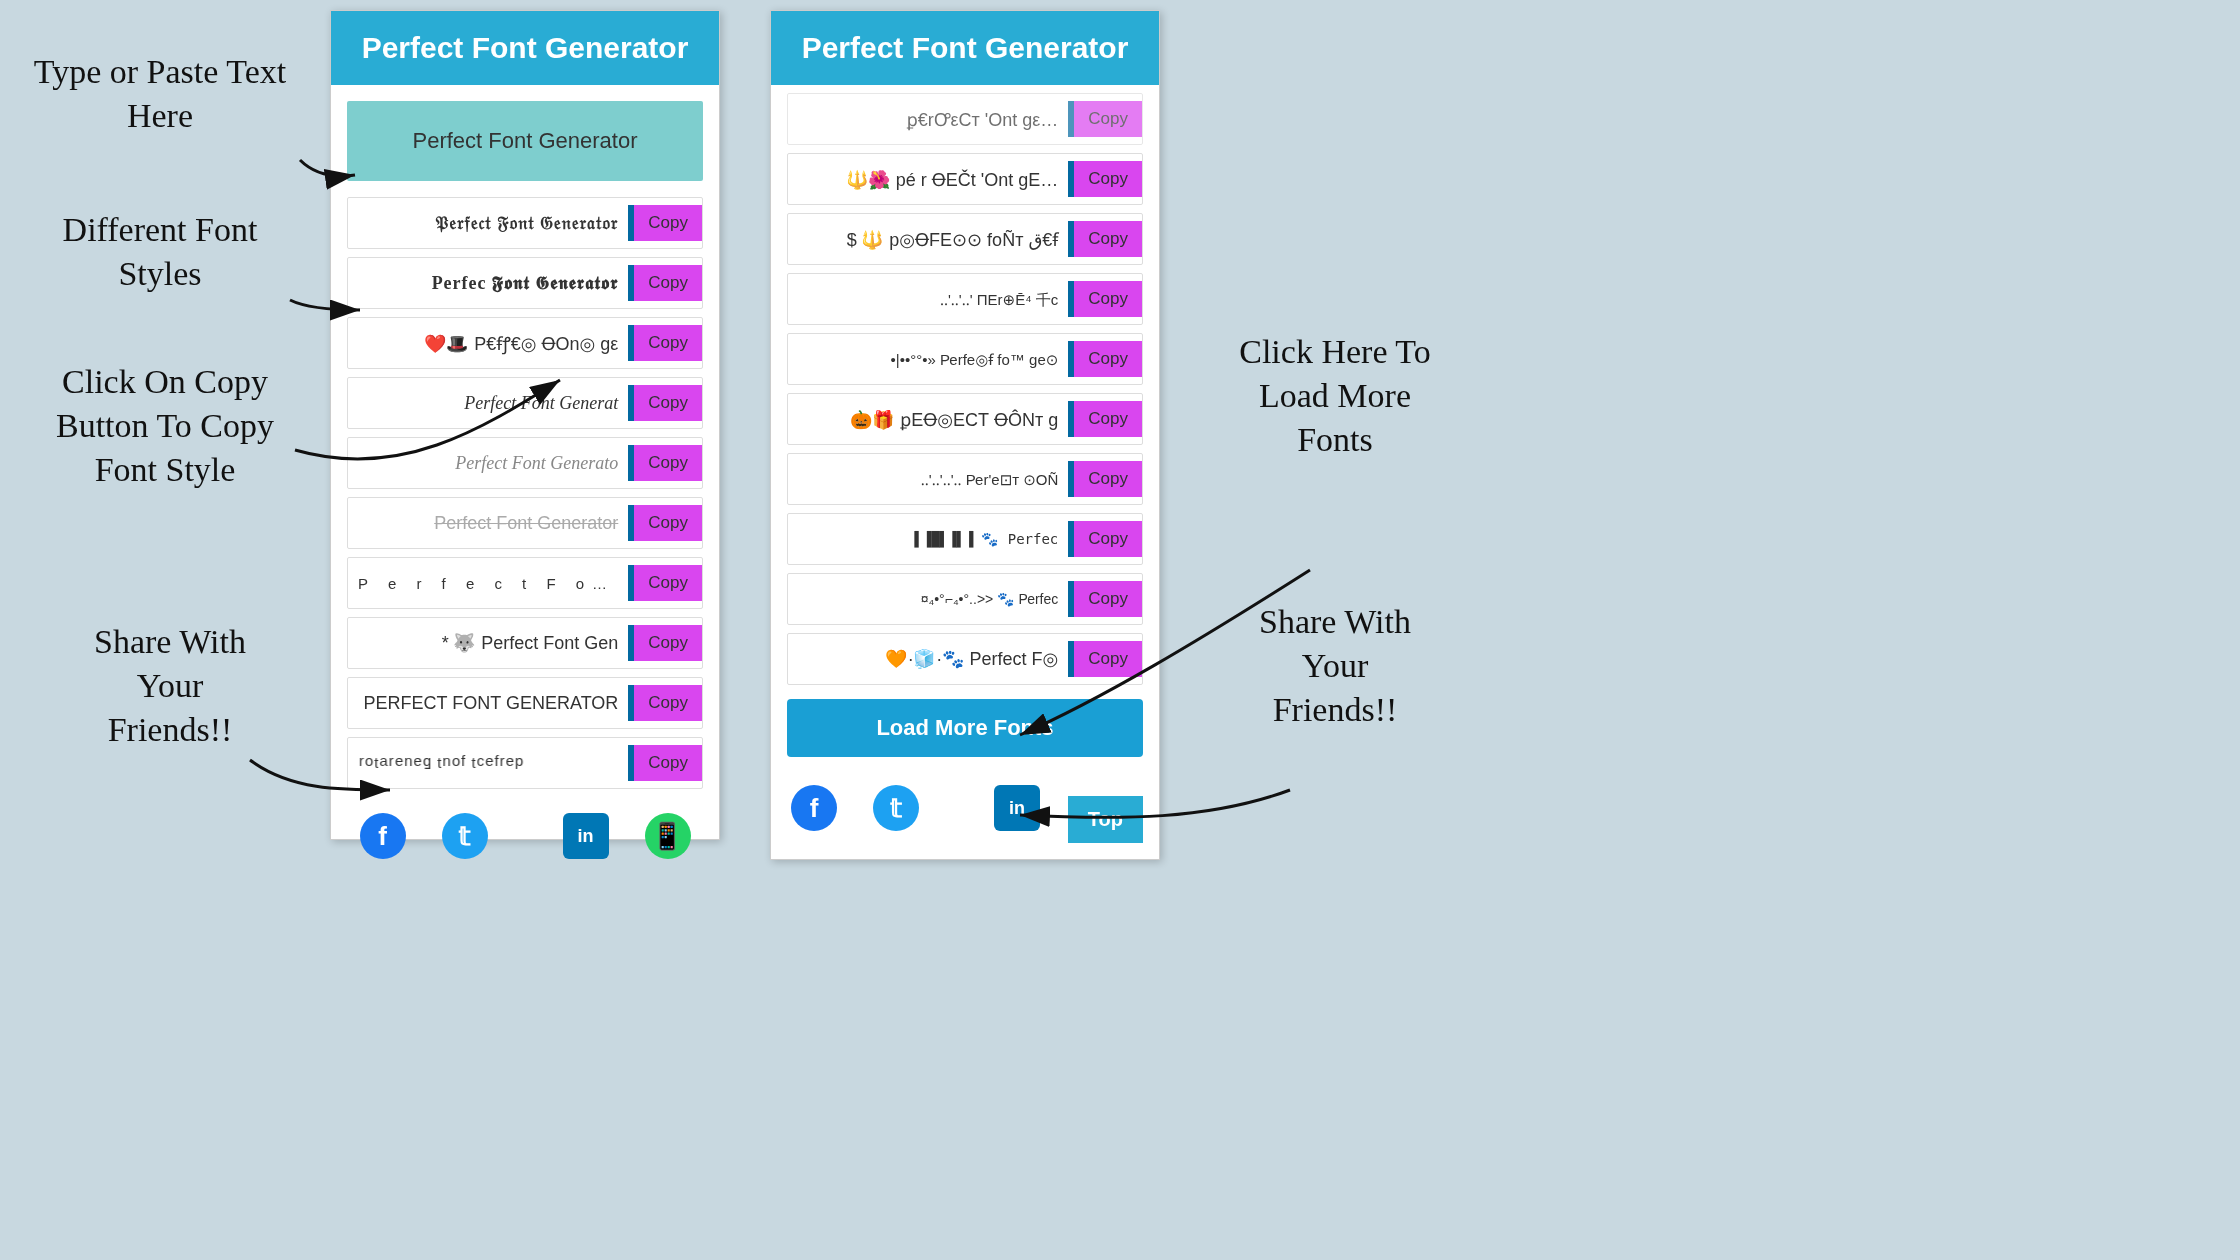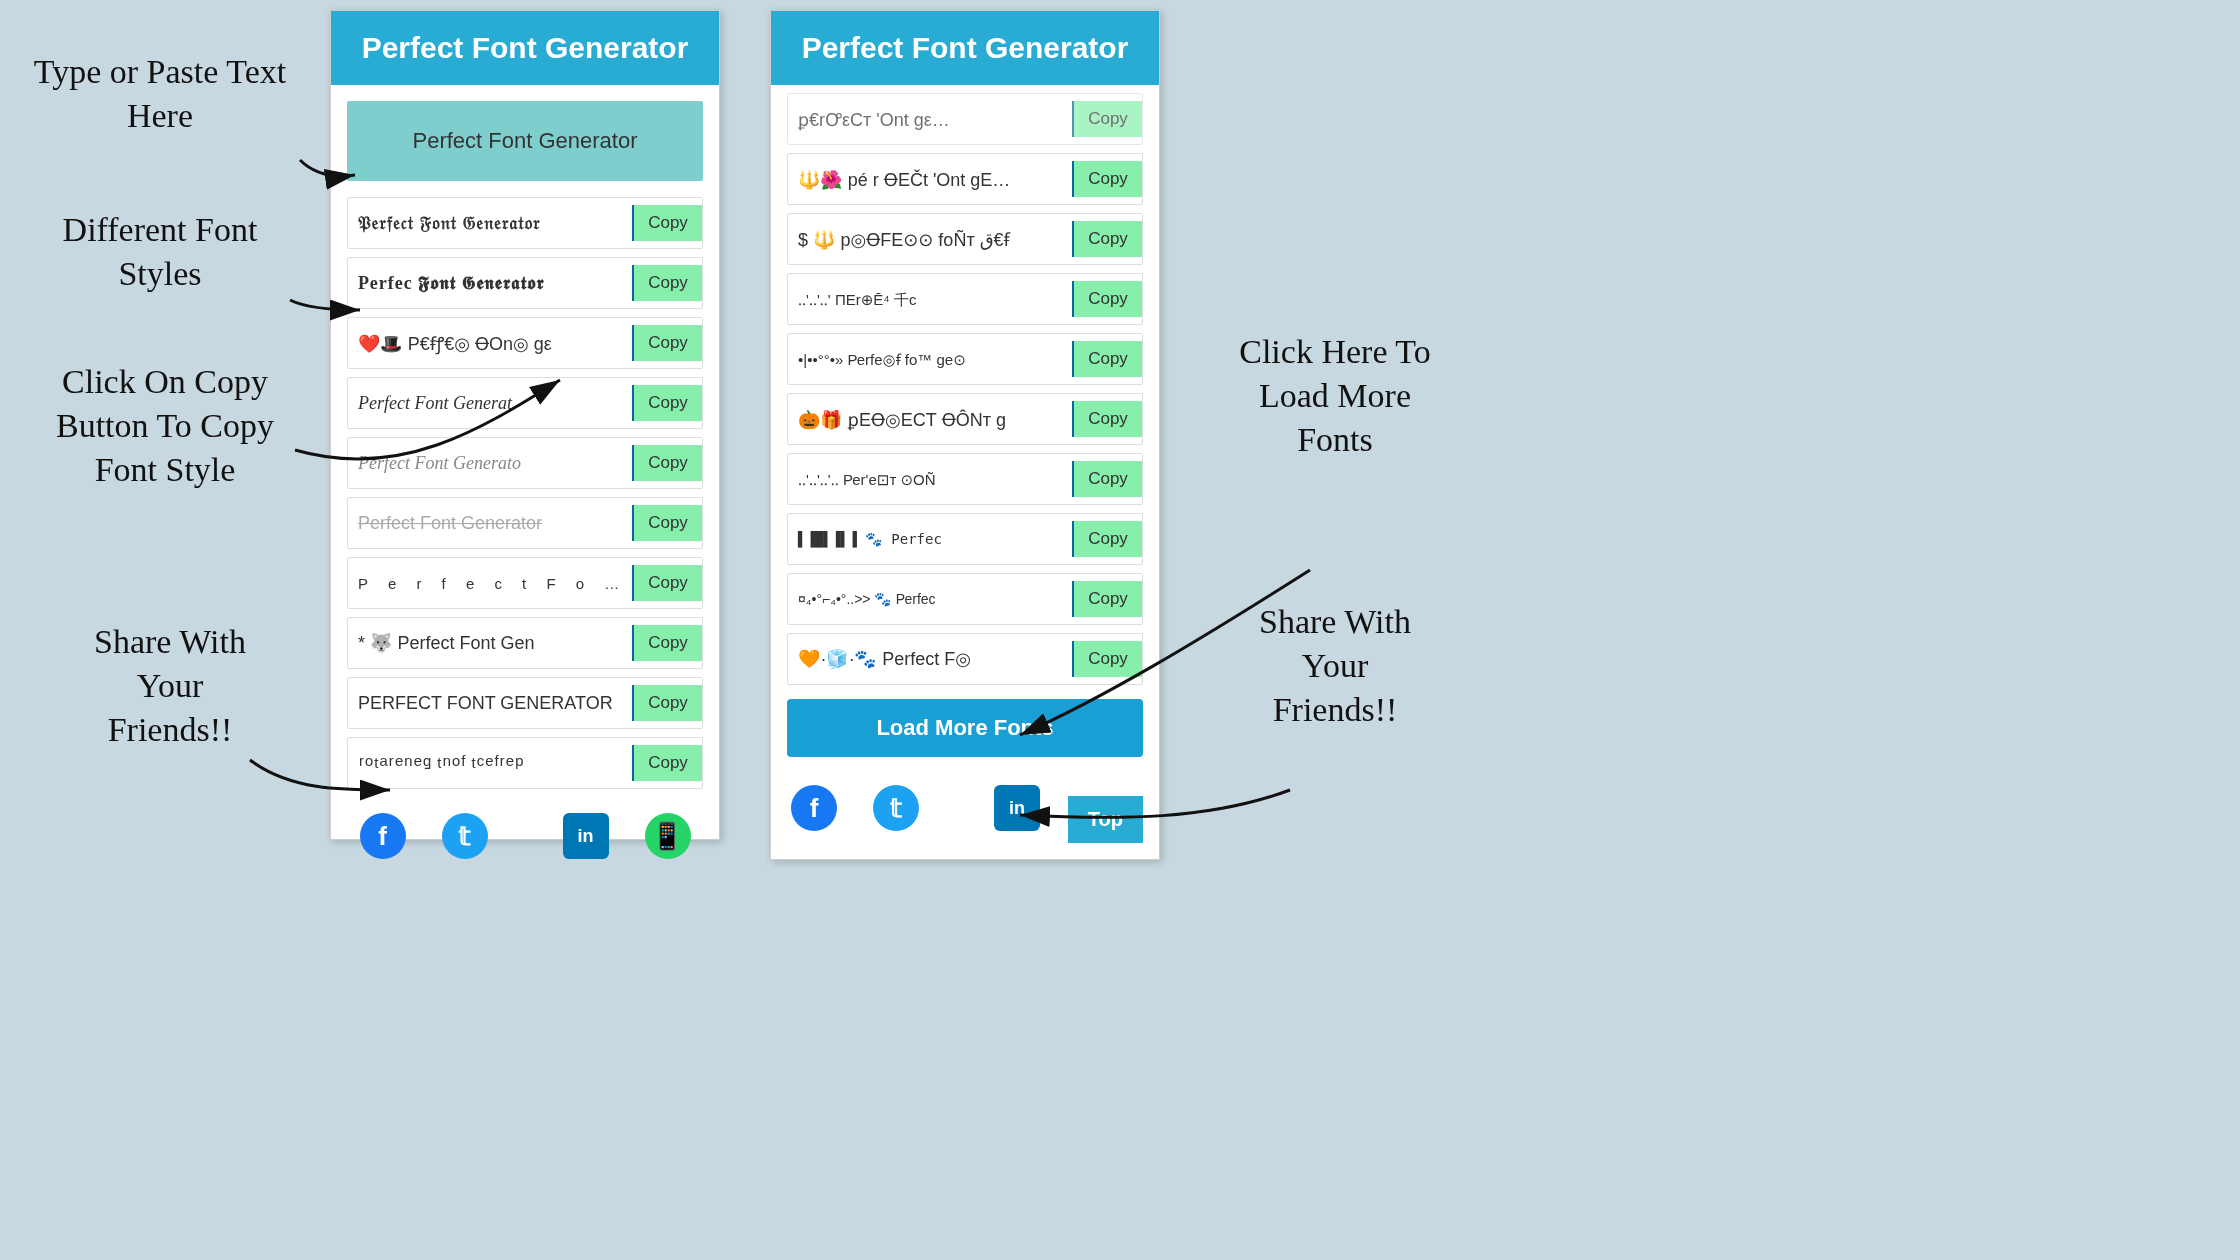--- a/index.html
+++ b/index.html
@@ -70,26 +70,27 @@
     }
 
     .font-text {
       flex: 1;
       padding: 8px 10px;
       font-size: 18px;
       color: #333;
       overflow: hidden;
       white-space: nowrap;
       text-overflow: ellipsis;
+      text-align: right;
     }
 
     .copy-btn {
-      background: #86efac;
+      background: #d946ef;
       border: none;
-      border-left: 2px solid #0369a1;
+      border-left: 6px solid #0369a1;
       padding: 8px 14px;
       font-size: 17px;
       color: #333;
       cursor: pointer;
       white-space: nowrap;
       min-width: 70px;
       text-align: center;
     }
 
     .load-more-btn {

